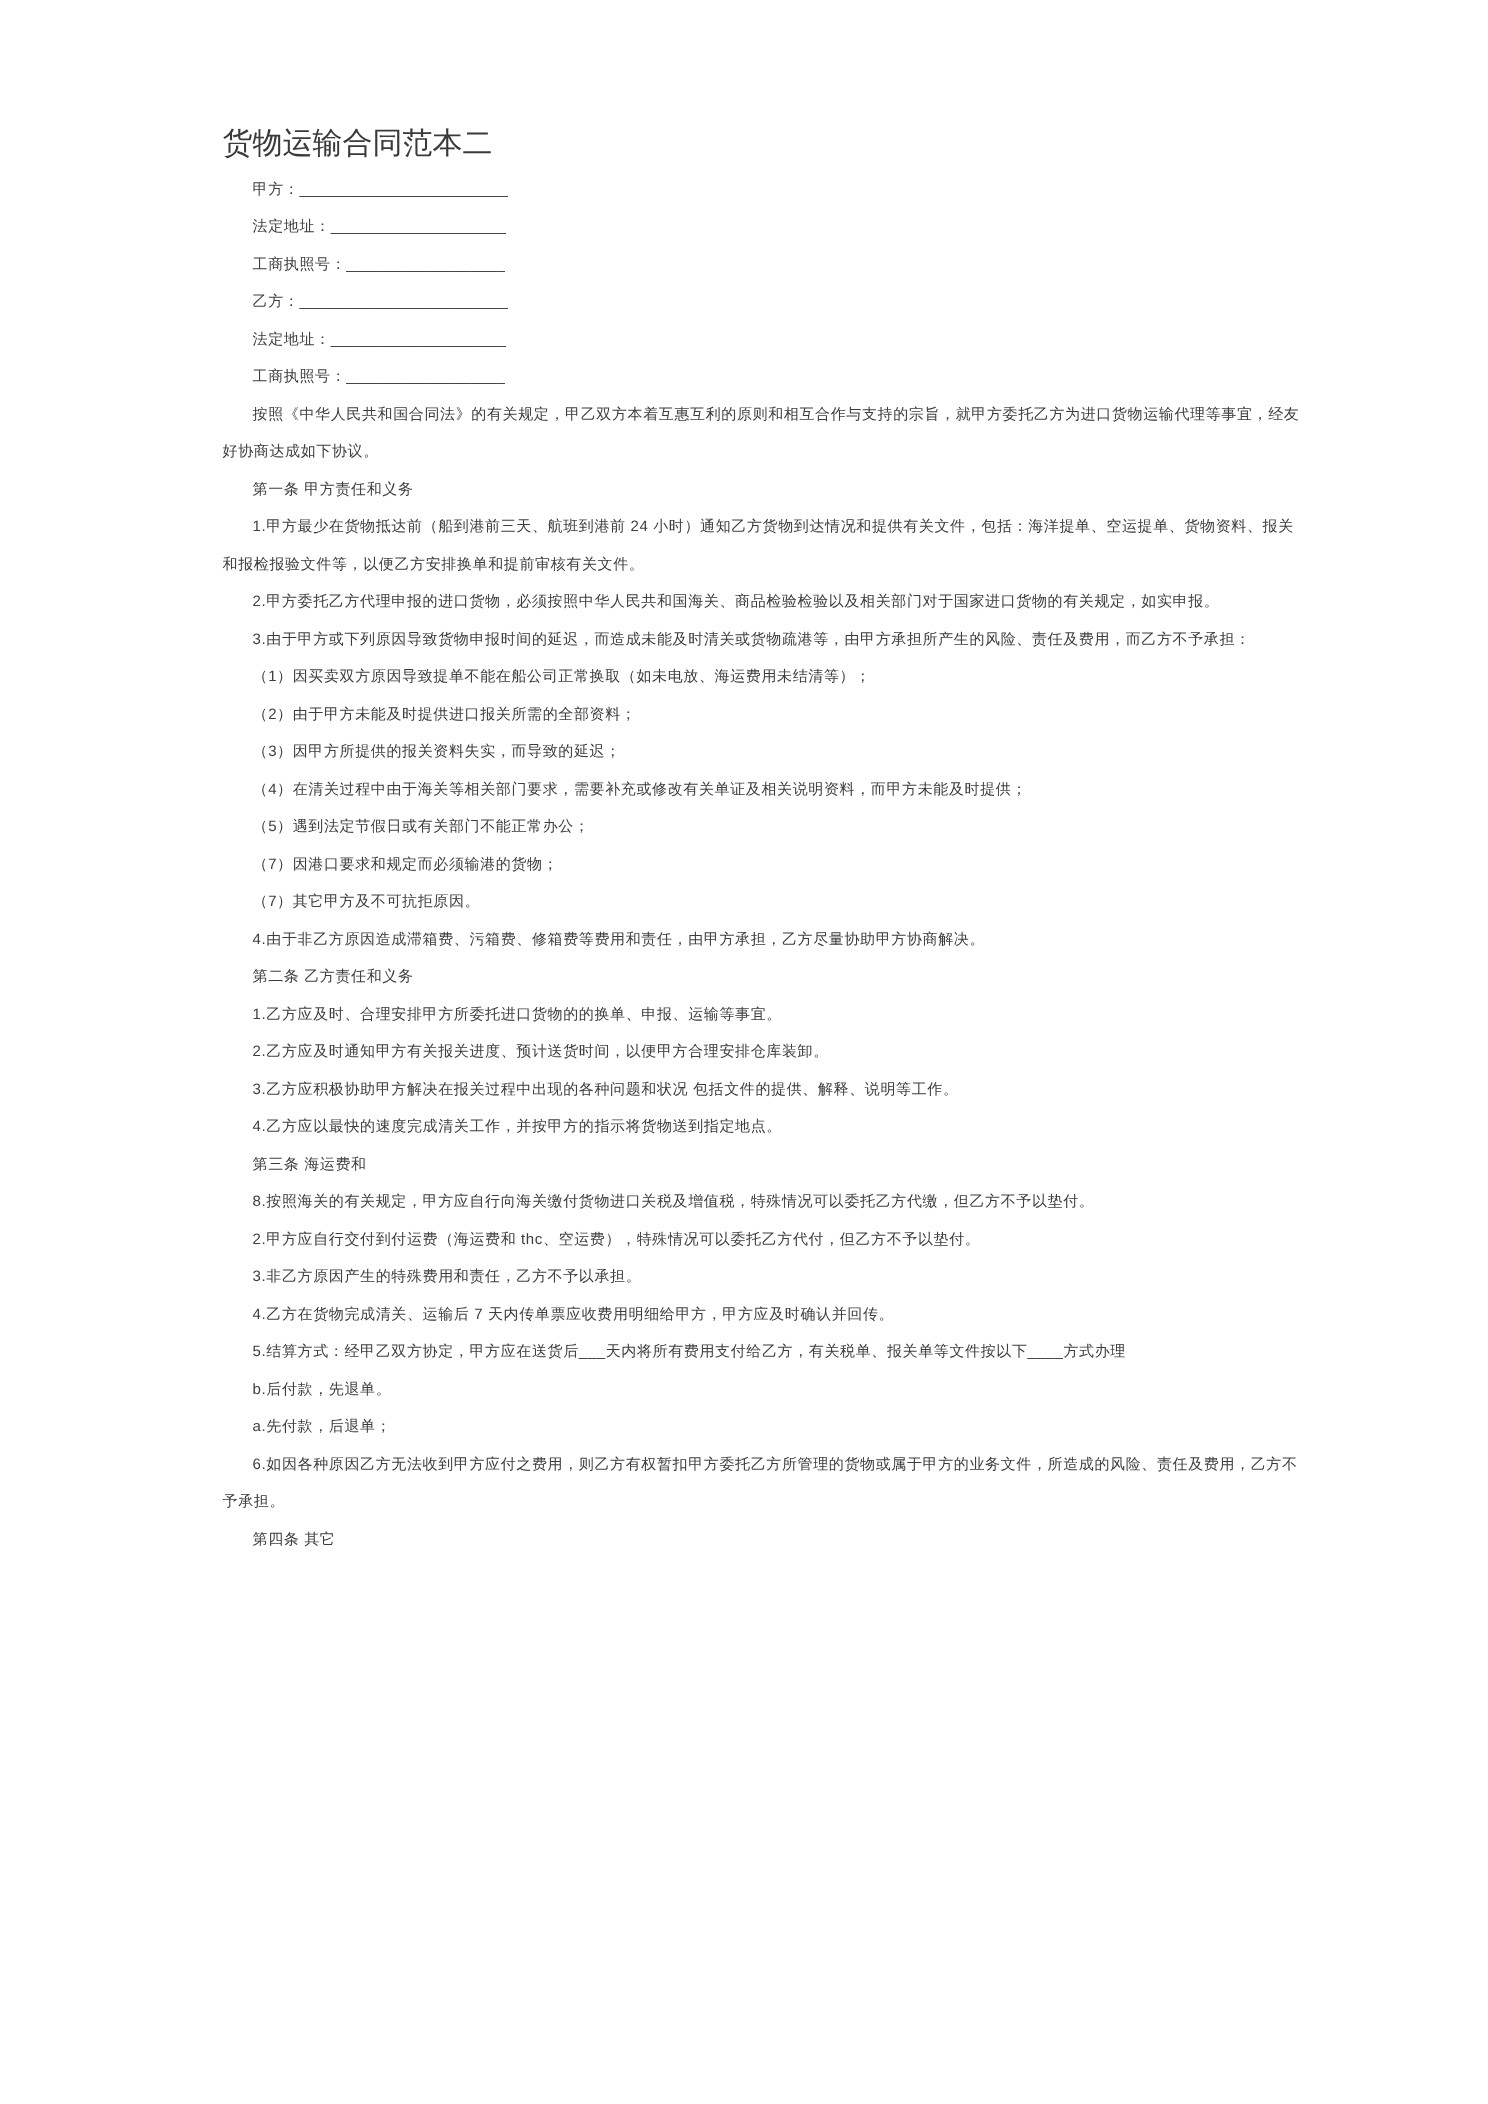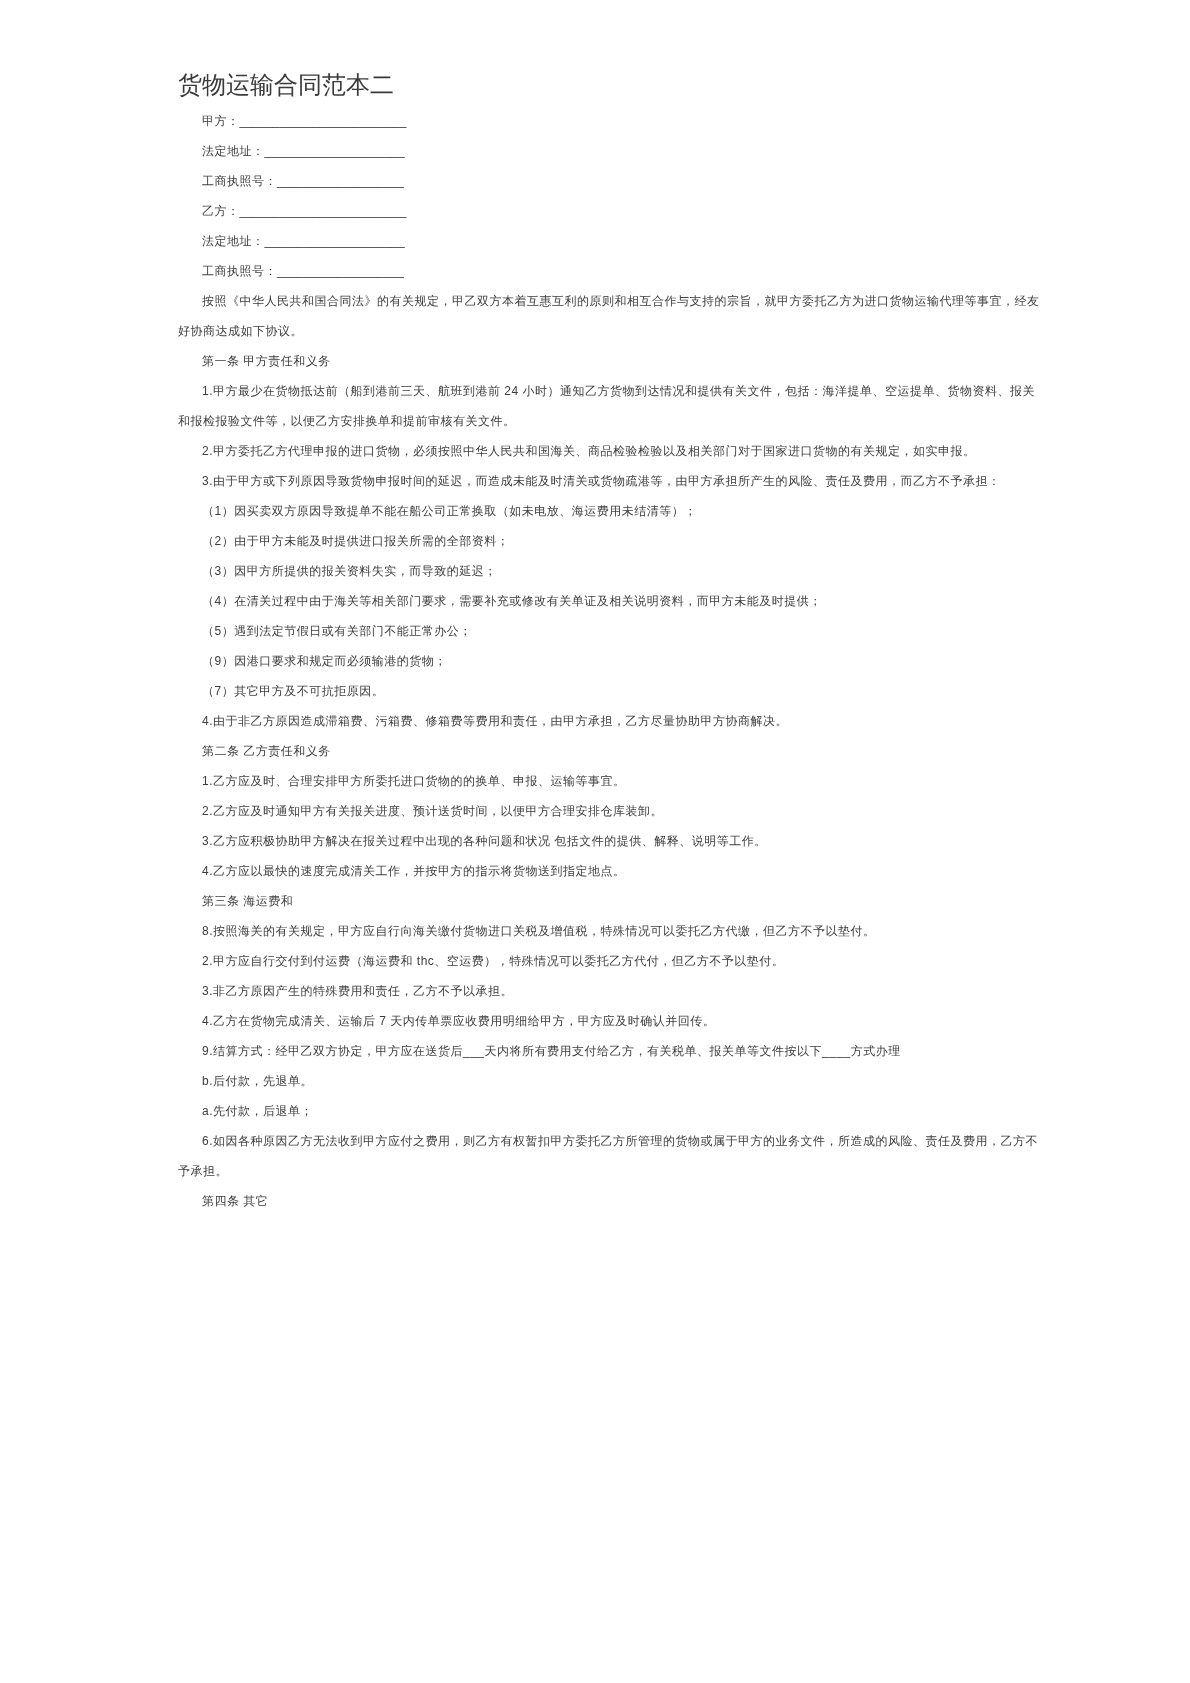--- a/index.html
+++ b/index.html
@@ -7,21 +7,21 @@
     padding: 0;
     background: #ffffff;
   }
   .page {
     position: relative;
     width: 1190px;
     height: 1683px;
     background: #ffffff;
     overflow: hidden;
     box-sizing: border-box;
-    padding: 68px 150px 0 178px;
+    padding: 98px 150px 0 178px;
     font-family: "Liberation Sans", "DejaVu Sans", sans-serif;
     color: #3d3d3d;
   }
   .doc-title {
     font-family: "Liberation Serif", "DejaVu Serif", serif;
     font-weight: normal;
     font-size: 24px;
     line-height: 34px;
     margin: 0 0 4px 0;
     color: #3a3a3a;
@@ -80,21 +80,21 @@
         <p class="para">（1）因买卖双方原因导致提单不能在船公司正常换取（如未电放、海运费用未结清等）；</p>
 
         <p class="para">（2）由于甲方未能及时提供进口报关所需的全部资料；</p>
 
         <p class="para">（3）因甲方所提供的报关资料失实，而导致的延迟；</p>
 
         <p class="para">（4）在清关过程中由于海关等相关部门要求，需要补充或修改有关单证及相关说明资料，而甲方未能及时提供；</p>
 
         <p class="para">（5）遇到法定节假日或有关部门不能正常办公；</p>
 
-        <p class="para">（9）因港口要求和规定而必须输港的货物；</p>
+        <p class="para">（7）因港口要求和规定而必须输港的货物；</p>
 
         <p class="para">（7）其它甲方及不可抗拒原因。</p>
 
         <p class="para">4.由于非乙方原因造成滞箱费、污箱费、修箱费等费用和责任，由甲方承担，乙方尽量协助甲方协商解决。</p>
 
         <p class="para">第二条 乙方责任和义务</p>
 
         <p class="para">1.乙方应及时、合理安排甲方所委托进口货物的的换单、申报、运输等事宜。</p>
 
         <p class="para">2.乙方应及时通知甲方有关报关进度、预计送货时间，以便甲方合理安排仓库装卸。</p>
@@ -106,21 +106,21 @@
         <p class="para">第三条 海运费和</p>
 
         <p class="para">8.按照海关的有关规定，甲方应自行向海关缴付货物进口关税及增值税，特殊情况可以委托乙方代缴，但乙方不予以垫付。</p>
 
         <p class="para">2.甲方应自行交付到付运费（海运费和 thc、空运费），特殊情况可以委托乙方代付，但乙方不予以垫付。</p>
 
         <p class="para">3.非乙方原因产生的特殊费用和责任，乙方不予以承担。</p>
 
         <p class="para">4.乙方在货物完成清关、运输后 7 天内传单票应收费用明细给甲方，甲方应及时确认并回传。</p>
 
-        <p class="para">9.结算方式：经甲乙双方协定，甲方应在送货后___天内将所有费用支付给乙方，有关税单、报关单等文件按以下____方式办理</p>
+        <p class="para">5.结算方式：经甲乙双方协定，甲方应在送货后___天内将所有费用支付给乙方，有关税单、报关单等文件按以下____方式办理</p>
 
         <p class="para">b.后付款，先退单。</p>
 
         <p class="para">a.先付款，后退单；</p>
 
         <p class="para">6.如因各种原因乙方无法收到甲方应付之费用，则乙方有权暂扣甲方委托乙方所管理的货物或属于甲方的业务文件，所造成的风险、责任及费用，乙方不予承担。</p>
 
 
         <p class="para">第四条 其它</p>
       </div>

